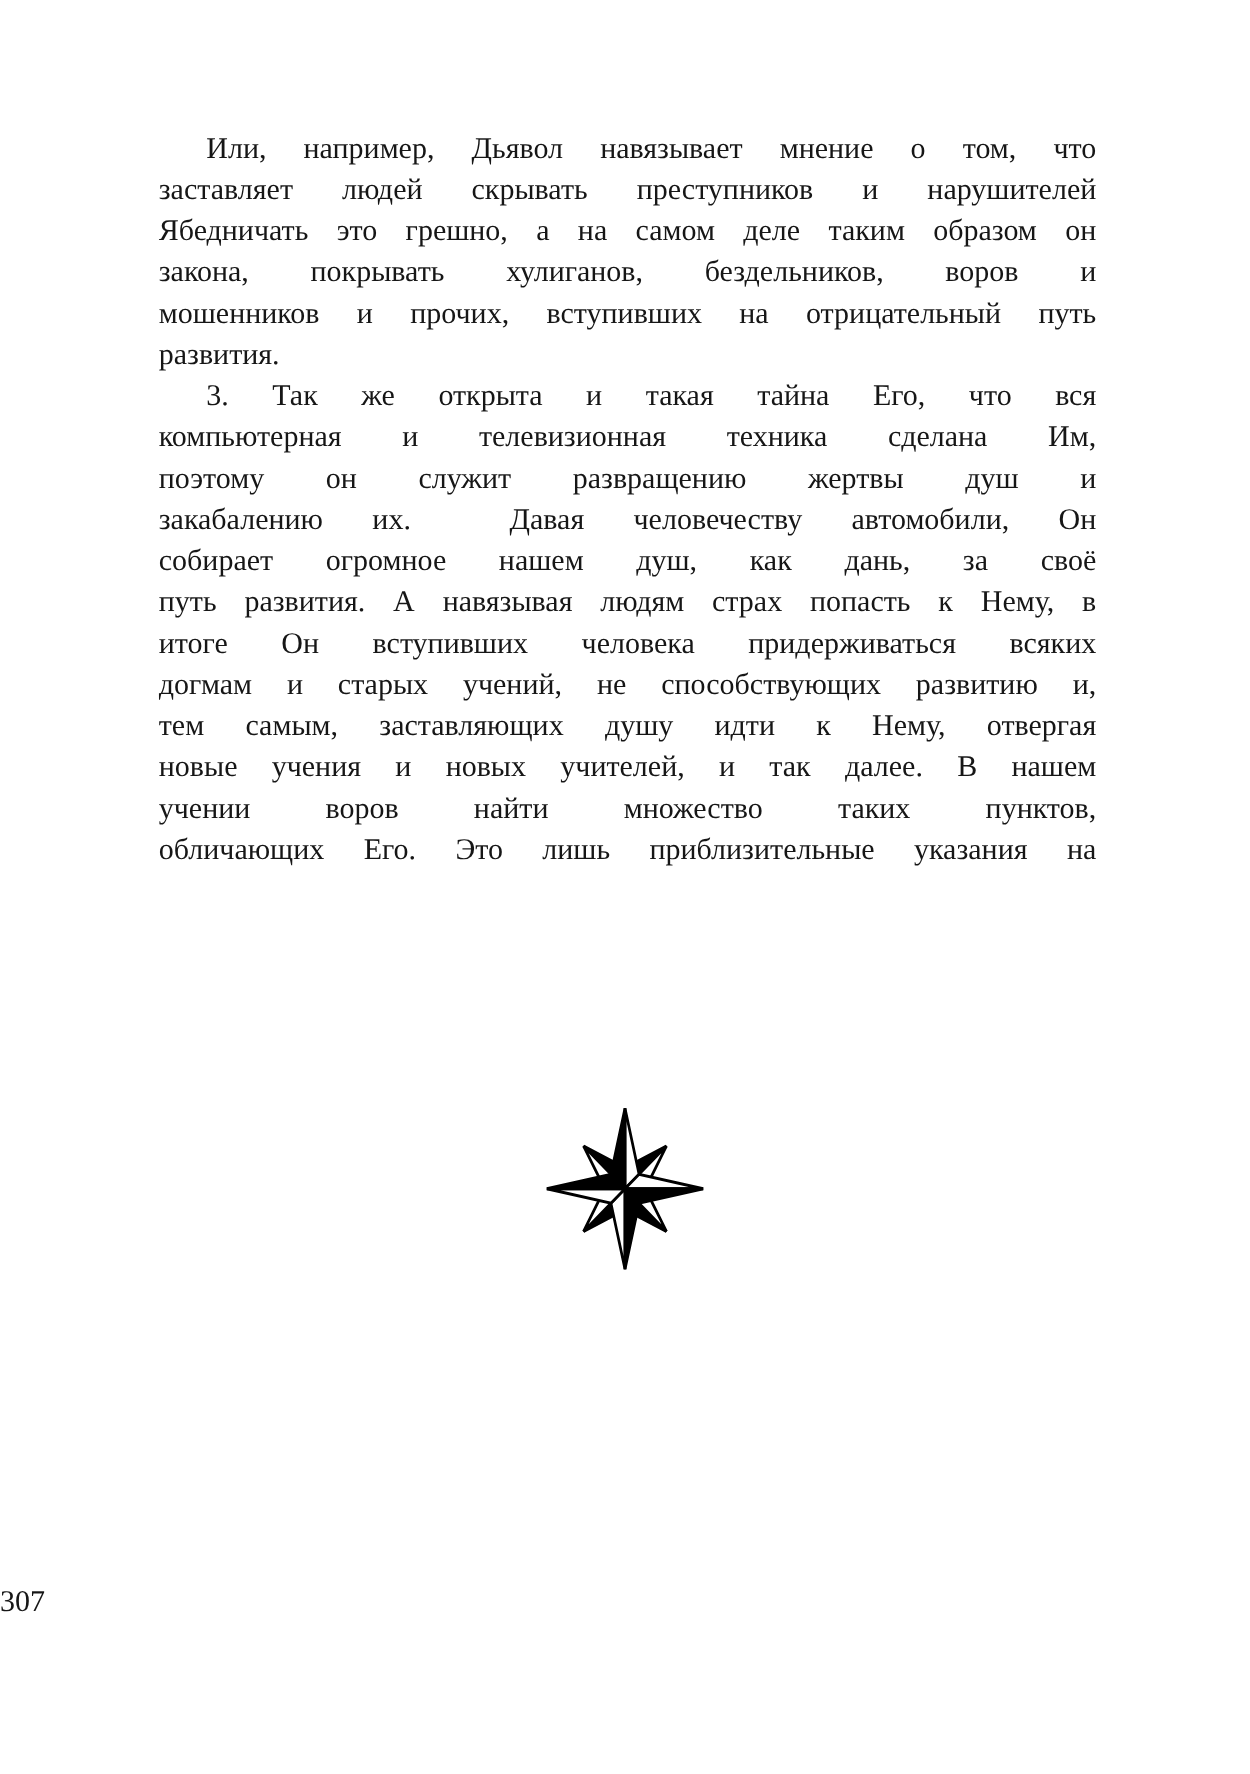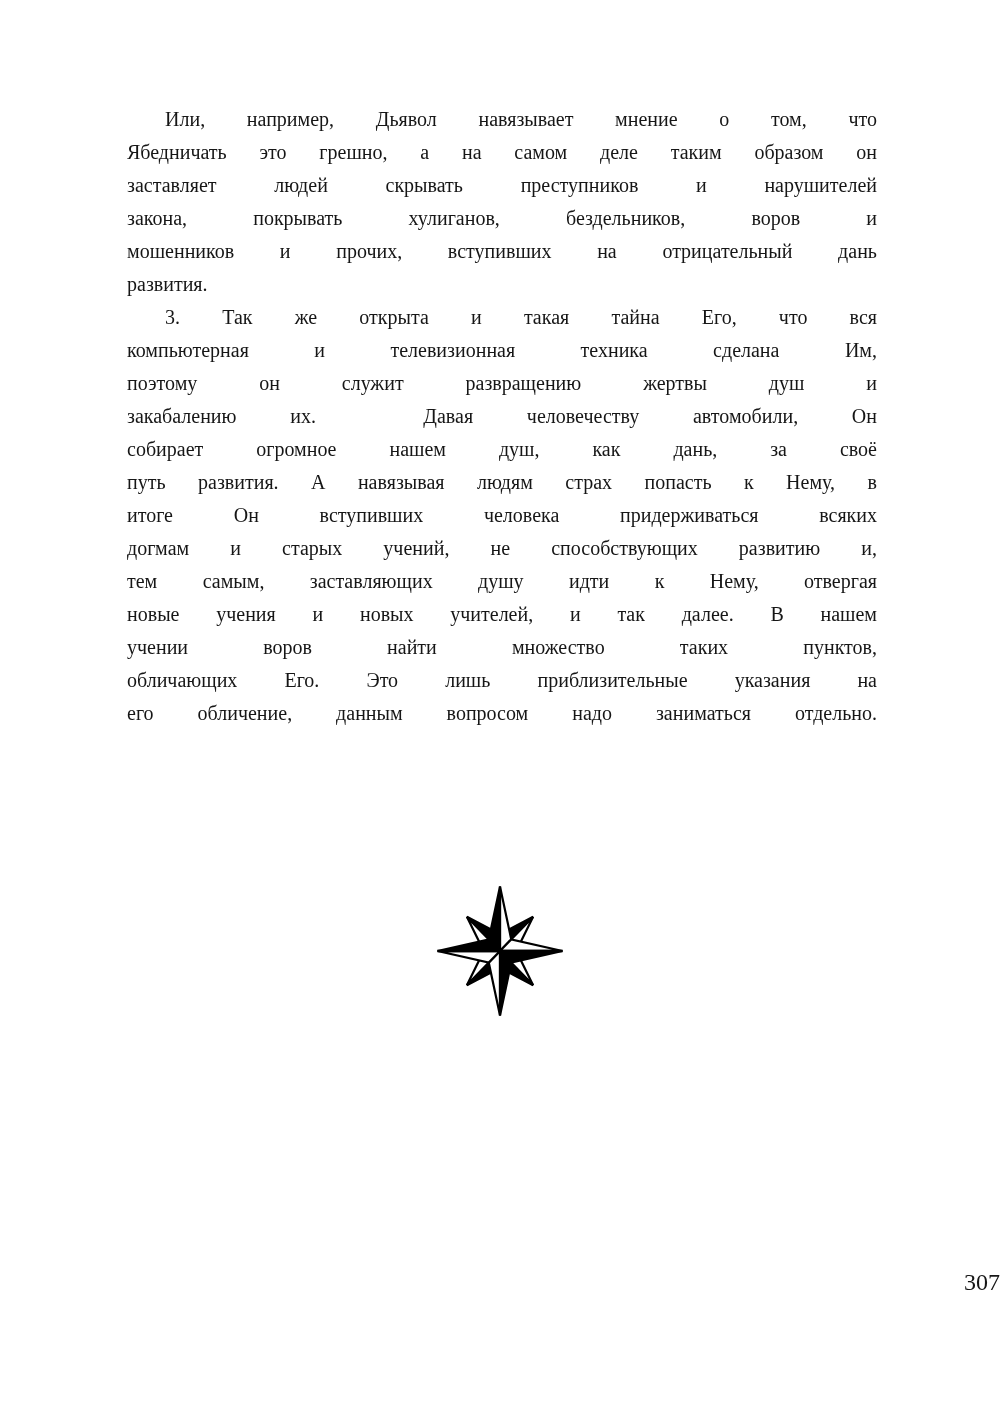--- a/index.html
+++ b/index.html
@@ -21,21 +21,21 @@
     position: relative;
     width: 1000px;
     height: 1419px;
     background: var(--paper);
   }
   .text-block {
     position: absolute;
     left: 127px;
     top: 103px;
     width: 750px;
-    font-size: 20px;
+    font-size: 24px;
     line-height: 33px;
   }
   .para { margin: 0; }
   .line {
     text-align: justify;
     text-align-last: justify;
     height: 33px;
     overflow: hidden;
   }
   
@@ -57,55 +57,54 @@
     top: 884px;
     display: flex;
     justify-content: center;
   }
   .ornament svg { display: block; color: var(--ornament); }
   .page-number {
     position: absolute;
     left: 0;
     right: 0;
     top: 1266px;
-    text-align: right;
+    text-align: left;
     font-size: 24px;
     line-height: 33px;
   }
 </style>
 </head>
 <body>
 
 <div class="page">
 
   <div class="text-block" id="text-block">
       <div class="para">
         <div class="line indent">Или, например, Дьявол навязывает мнение о том, что</div>
+        <div class="line">заставляет людей скрывать преступников и нарушителей</div>
         <div class="line">Ябедничать это грешно, а на самом деле таким образом он</div>
-        <div class="line">заставляет людей скрывать преступников и нарушителей</div>
         <div class="line">закона, покрывать хулиганов, бездельников, воров и</div>
-        <div class="line">мошенников и прочих, вступивших на отрицательный дань</div>
+        <div class="line">мошенников и прочих, вступивших на отрицательный путь</div>
         <div class="line ragged">развития.</div>
       </div>
       <div class="para">
         <div class="line indent">3. Так же открыта и такая тайна Его, что вся</div>
         <div class="line">компьютерная и телевизионная техника сделана Им,</div>
         <div class="line">поэтому он служит развращению жертвы душ и</div>
         <div class="line">закабалению их.&nbsp; Давая человечеству автомобили, Он</div>
         <div class="line">собирает огромное нашем душ, как дань, за своё</div>
       </div>
       <div class="para">
         <div class="line">путь развития. А навязывая людям страх попасть к Нему, в</div>
         <div class="line">итоге Он вступивших человека придерживаться всяких</div>
         <div class="line">догмам и старых учений, не способствующих развитию и,</div>
         <div class="line">тем самым, заставляющих душу идти к Нему, отвергая</div>
         <div class="line">новые учения и новых учителей, и так далее. В нашем</div>
         <div class="line">учении воров найти множество таких пунктов,</div>
         <div class="line">обличающих Его. Это лишь приблизительные указания на</div>
-        <div class="line">его обличение, данным вопросом надо заниматься отдельно.</div>
       </div>
     </div>
 
   <div class="ornament">
     <svg width="130" height="134" viewBox="-104 -104 208 208" preserveAspectRatio="none" xmlns="http://www.w3.org/2000/svg">
 
       <g stroke="currentColor" stroke-width="3.5" stroke-linejoin="miter">
 
         <path d="M0,0 L0,-26 L53,-53 Z" fill="currentColor"></path>
         <path d="M0,0 L26,0 L53,-53 Z" fill="#ffffff"></path>

